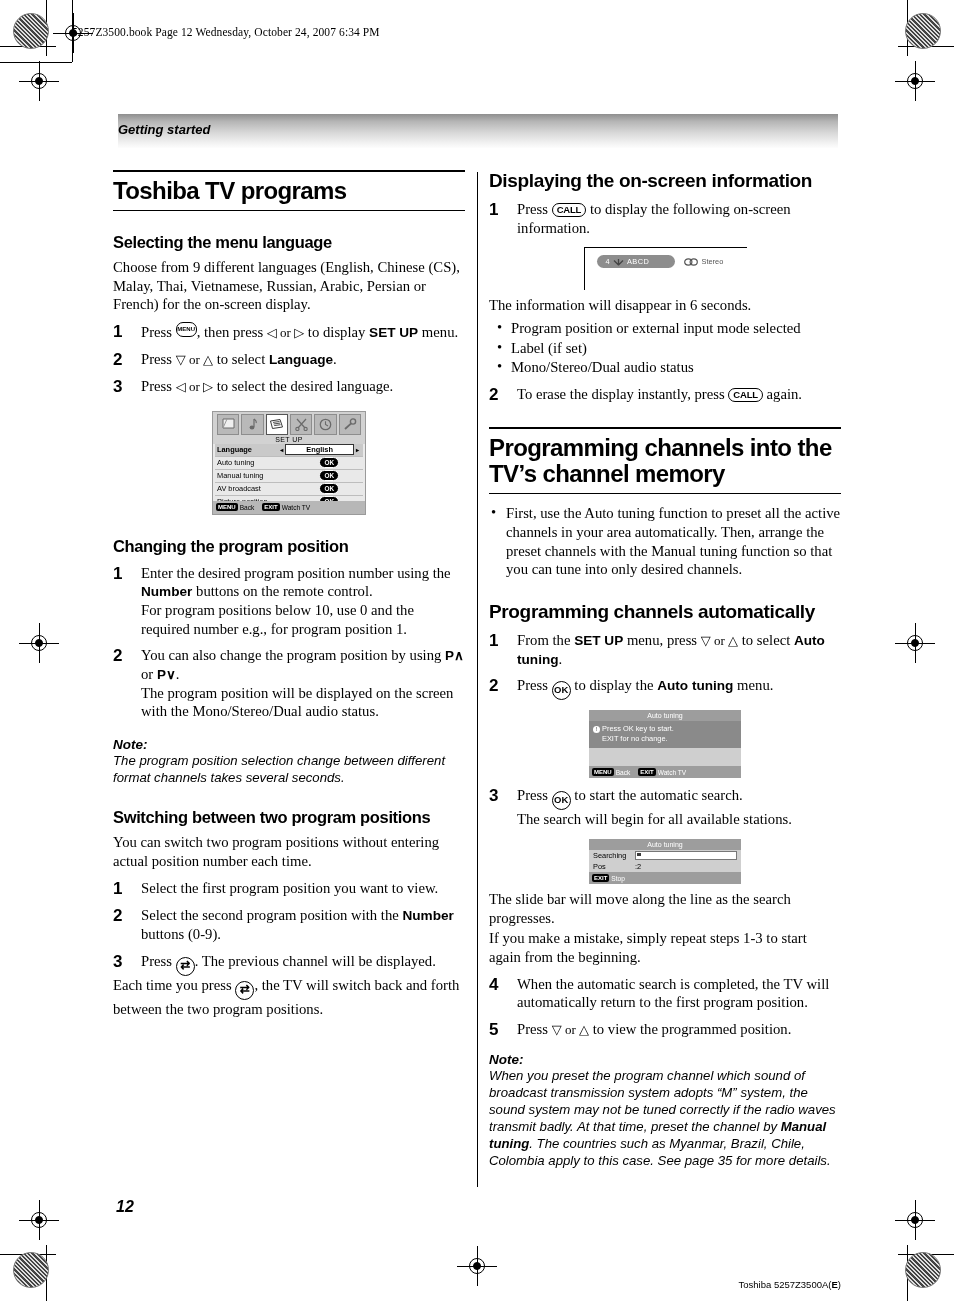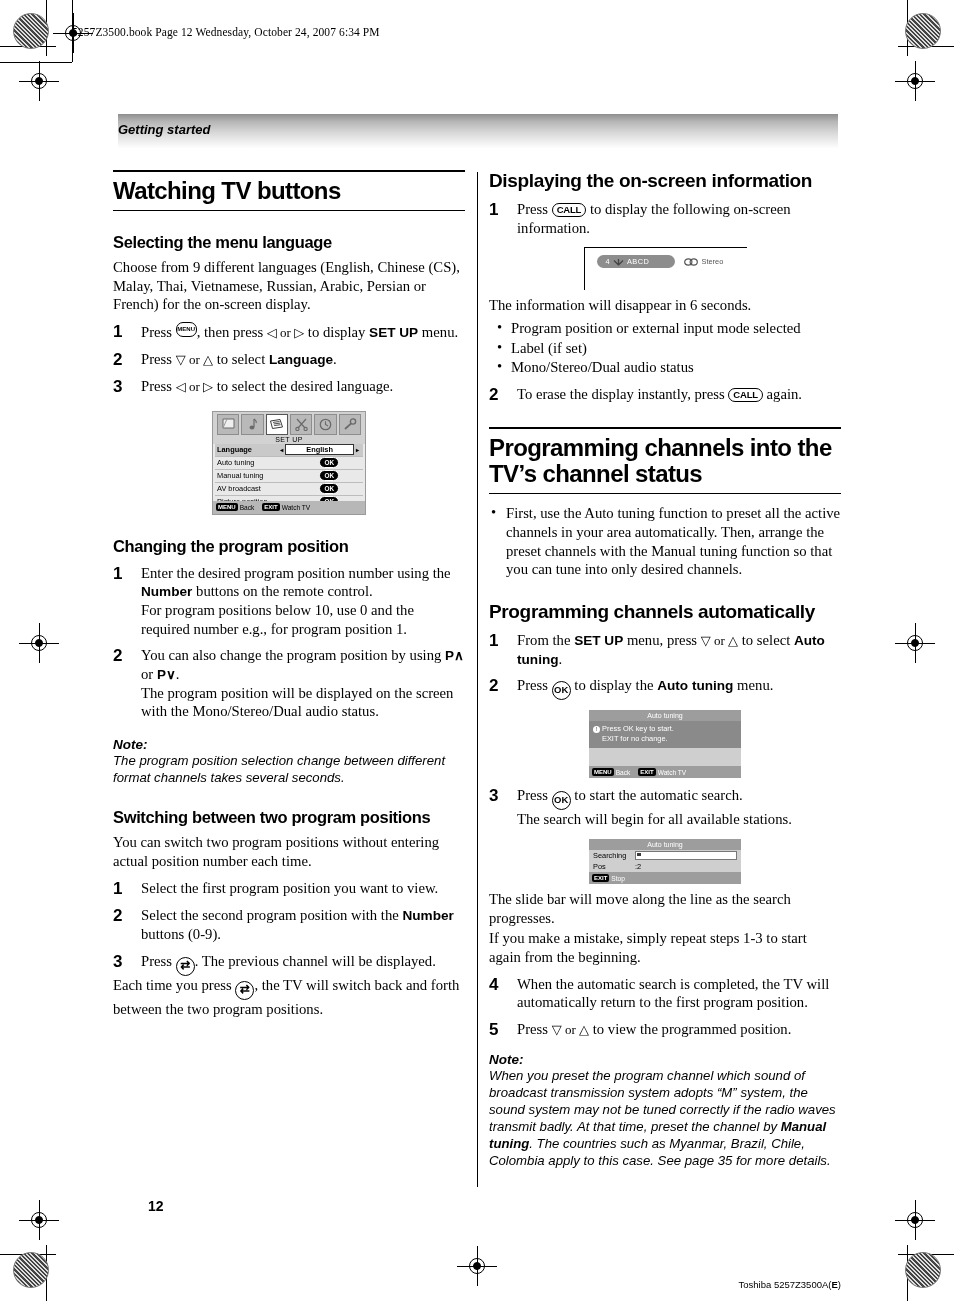--- a/index.html
+++ b/index.html
@@ -128,22 +128,22 @@
   .osd-auto .blank{height:18px;}
   .osd-auto .ft{background:#9d9d9d;height:12px;display:flex;align-items:center;
                 padding-left:3px;font-family:"Liberation Sans",sans-serif;font-size:6.6px;color:#fff;}
   .osd-auto .srow{display:flex;align-items:center;font-family:"Liberation Sans",sans-serif;
                   font-size:7.4px;padding:1px 4px;}
   .osd-auto .srow .lb{width:42px;}
   .osd-auto .bar{flex:1;height:7px;background:#fff;border:1px solid #777;position:relative;}
   .osd-auto .bar i{position:absolute;left:1px;top:1px;height:3px;width:2px;background:#3b3b3b;}
 
   
-  .pageno{position:absolute;left:148px;top:1198px;font-family:"Liberation Sans",sans-serif;
-          font-weight:bold;font-size:14px;}
+  .pageno{position:absolute;left:116px;top:1198px;font-family:"Liberation Sans",sans-serif;
+          font-weight:bold;font-size:16px;font-style:italic;}
   .colophon{position:absolute;right:113px;top:1279px;font-family:"Liberation Sans",sans-serif;
             font-size:9.5px;}
   .colophon b{font-weight:bold;}
 </style>
 </head>
 <body>
 
 <div>
   <div class="cropmark" style="left:0;top:46px;width:56px;height:1px;"></div>
   <div class="cropmark" style="left:46px;top:0;width:1px;height:56px;"></div>
@@ -212,21 +212,21 @@
 <div class="filehdr">5257Z3500.book  Page 12  Wednesday, October 24, 2007  6:34 PM</div>
 
 <div class="runhead">
   <span>Getting started</span>
 </div>
 
 <div class="coldiv"></div>
 
 <div class="col col-left">
 
-  <h1 class="maj">Watching TV buttons</h1>
+  <h1 class="maj">Toshiba TV programs</h1>
 
   <h2 class="sub">Selecting the menu language</h2>
   <p class="body">Choose from 9 different languages (English, Chinese (CS), Malay, Thai, Vietnamese, Russian, Arabic, Persian or French) for the on-screen display.</p>
 
   <div class="step">
     <div class="n">1</div>
     <div class="t"><span>Press </span><span class="keymenu">MENU</span><span>, then press </span><span class="arw">◁ or ▷</span><span> to display </span><span class="b">SET UP</span><span> menu.</span></div>
   </div>
 
   <div class="step">
@@ -381,21 +381,21 @@
     <li>Program position or external input mode selected</li>
     <li>Label (if set)</li>
     <li>Mono/Stereo/Dual audio status</li>
   </ul>
 
   <div class="step">
     <div class="n">2</div>
     <div class="t"><span>To erase the display instantly, press </span><span class="key">CALL</span><span> again.</span></div>
   </div>
 
-  <h1 class="maj" style="margin-top:22px;">Programming channels into the TV’s channel status</h1>
+  <h1 class="maj" style="margin-top:22px;">Programming channels into the TV’s channel memory</h1>
 
   <ul class="bul wide" style="margin-top:10px;">
     <li>First, use the Auto tuning function to preset all the active channels in your area automatically. Then, arrange the preset channels with the Manual tuning function so that you can tune into only desired channels.</li>
   </ul>
 
   <h2 class="sub" style="font-size:19px;">Programming channels automatically</h2>
 
   <div class="step">
     <div class="n">1</div>
     <div class="t"><span>From the </span><span class="b">SET UP</span><span> menu, press </span><span class="arw">▽ or △</span><span>  to select </span><span class="b">Auto tuning</span><span>.</span></div>

